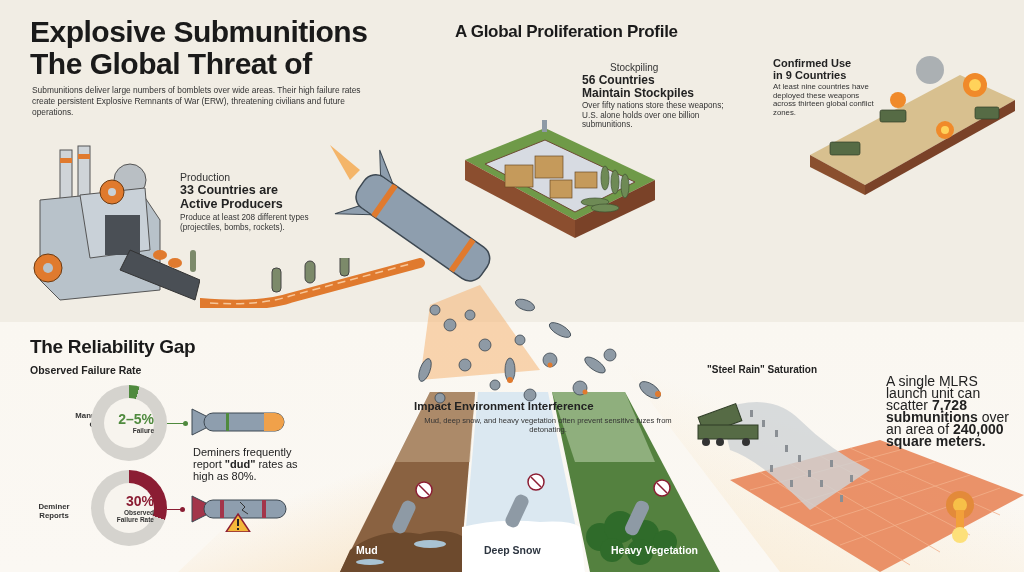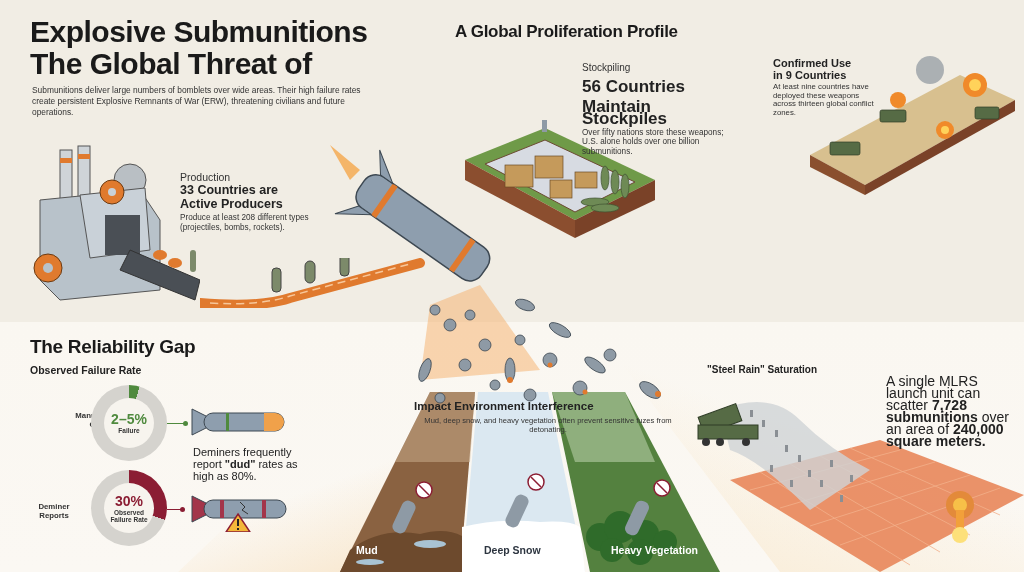--- a/index.html
+++ b/index.html
@@ -43,22 +43,22 @@
 
   
   .stat-kicker { font-size: 11px; color: #333; line-height: 12px; }
   .stat-head { font-size: 13px; font-weight: 800; line-height: 14px; color: #222; }
   .stat-body { font-size: 8.2px; line-height: 9.5px; color: #333; margin-top: 2px; }
 
   .production { left: 180px; top: 171px; width: 160px; }
   .production .stat-kicker { font-size: 10.5px; }
   .production .stat-head { font-size: 12.5px; }
   .stockpiling { left: 582px; top: 62px; width: 150px; }
-  .stockpiling .stat-kicker { font-size: 10px; }
-  .stockpiling .stat-head { font-size: 17px; line-height: 12.5px; margin-top: 7px; }
+  .stockpiling .stat-kicker { font-size: 10px; margin-left: 28px; }
+  .stockpiling .stat-head { font-size: 12px; line-height: 12.5px; }
   .confirmed { left: 773px; top: 57px; width: 110px; }
   .confirmed .stat-head { font-size: 11px; line-height: 12px; }
   .confirmed .stat-body { font-size: 7.8px; line-height: 8.6px; }
 
   
   .factory { left: 20px; top: 140px; width: 180px; height: 170px; }
 
   
   .flow-arrow {
     left: 200px; top: 258px; width: 230px; height: 50px;
@@ -73,21 +73,21 @@
   .missile { left: 320px; top: 140px; width: 380px; height: 270px; }
 
   
   .rel-title { left: 30px; top: 336px; font-size: 19px; font-weight: 800; letter-spacing: -0.3px; }
   .rel-sub { left: 30px; top: 364px; font-size: 10.5px; font-weight: 700; color: #222; }
   .donut { width: 76px; height: 76px; border-radius: 50%; }
   .donut-1 { left: 91px; top: 385px; background: conic-gradient(#4f8a3e 0 4.5%, #d5d3ce 4.5% 100%); }
   .donut-2 { left: 91px; top: 470px; background: conic-gradient(#8b1d33 0 30%, #d5d3ce 30% 100%); }
   .donut-hole {
     position: absolute; left: 13px; top: 13px; width: 50px; height: 50px; border-radius: 50%;
-    background: #f7f4ee; display: flex; flex-direction: column; align-items: center; justify-content: center;
+    background: #f7f4ee; display: flex; flex-direction: column; align-items: flex-end; justify-content: center;
     text-align: center;
   }
   .donut-val { font-size: 14px; font-weight: 800; line-height: 15px; }
   .donut-1 .donut-val { color: #4f8a3e; }
   .donut-2 .donut-val { color: #8b1d33; }
   .donut-lbl { font-size: 6.5px; font-weight: 700; line-height: 7px; color: #333; }
   .side-lbl { font-size: 7.8px; font-weight: 700; text-align: center; color: #333; line-height: 9px; width: 60px; }
   .lbl-mfr { left: 26px; top: 411px; margin-left: 44px; }
   .lbl-dem { left: 24px; top: 502px; }
   .connector { height: 1px; }

